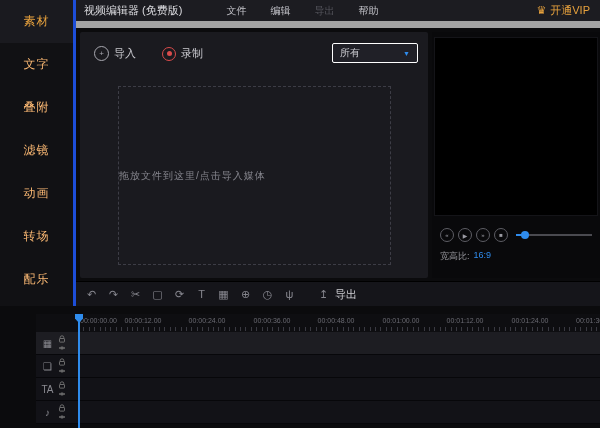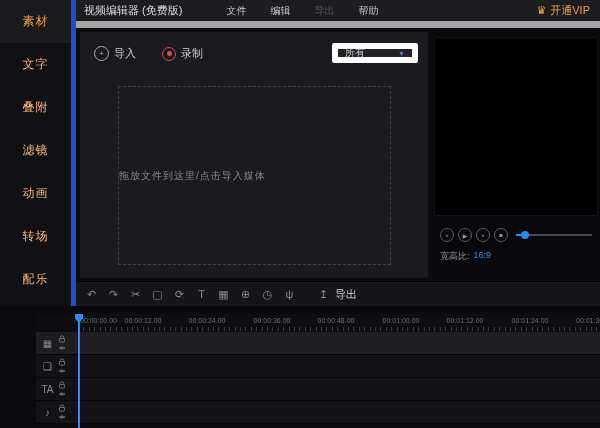--- a/index.html
+++ b/index.html
@@ -12,39 +12,39 @@
   .tb-title{font-size:11px;color:#dadade;margin-left:8px;white-space:nowrap;}
   .menus{display:flex;margin-left:32px;}
   .menu{font-size:10px;color:#c3c3c9;padding:0 12px;cursor:default;}
   .menu.disabled{color:#55555c;}
   .vip{margin-left:auto;margin-right:10px;display:flex;align-items:center;gap:4px;
        color:#e8a23d;font-size:11px;}
   .vip .crown{font-size:11px;}
 
   
   .sidebar{position:absolute;left:0;top:0;width:76px;height:306px;background:#111114;
-           border-right:5px solid #1d4ed8;box-sizing:border-box;}
+           border-right:3px solid #1d4ed8;box-sizing:border-box;}
   .sb-item{height:43px;display:flex;align-items:center;justify-content:center;
            font-size:12px;color:#fdba74;letter-spacing:1px;}
   .sb-item.active{color:#e8a23d;background:#1a1a1f;}
 
   
   .media{position:absolute;left:80px;top:32px;width:348px;height:246px;background:#1a1a1f;
          border-radius:2px;}
   .m-btn{position:absolute;top:14px;display:flex;align-items:center;gap:5px;
          font-size:11px;color:#c9c9cf;}
   .m-import{left:14px;}
   .m-record{left:82px;text-align:right;}
   .icon-circle{width:13px;height:13px;border:1px solid #a8a8b0;border-radius:50%;
                display:flex;align-items:center;justify-content:center;font-size:8px;color:#a8a8b0;}
   .rec-ring{width:12px;height:12px;border:1px solid #d94b4b;border-radius:50%;
             display:flex;align-items:center;justify-content:center;}
   .rec-dot{width:5px;height:5px;border-radius:50%;background:#d94b4b;}
   .filter-dd{position:absolute;right:10px;top:11px;width:86px;height:20px;background:#202027;
-             border:6px solid #ffffff;border-radius:2px;display:flex;align-items:center;
+             border:1px solid #ffffff;border-radius:2px;display:flex;align-items:center;
              justify-content:space-between;padding:0 7px;box-sizing:border-box;
              font-size:10px;color:#c9c9cf;}
   .dd-caret{color:#2f8ced;font-size:7px;}
   .dropzone{position:absolute;left:38px;top:54px;width:271px;height:177px;
             border:1px dashed #3d3d46;display:flex;align-items:center;}
   .dz-text{font-size:10px;color:#85858d;letter-spacing:1px;}
 
   
   .preview{position:absolute;left:432px;top:32px;width:168px;height:246px;background:#09090b;}
   .video{position:absolute;left:2px;top:5px;width:164px;height:179px;background:#000;

